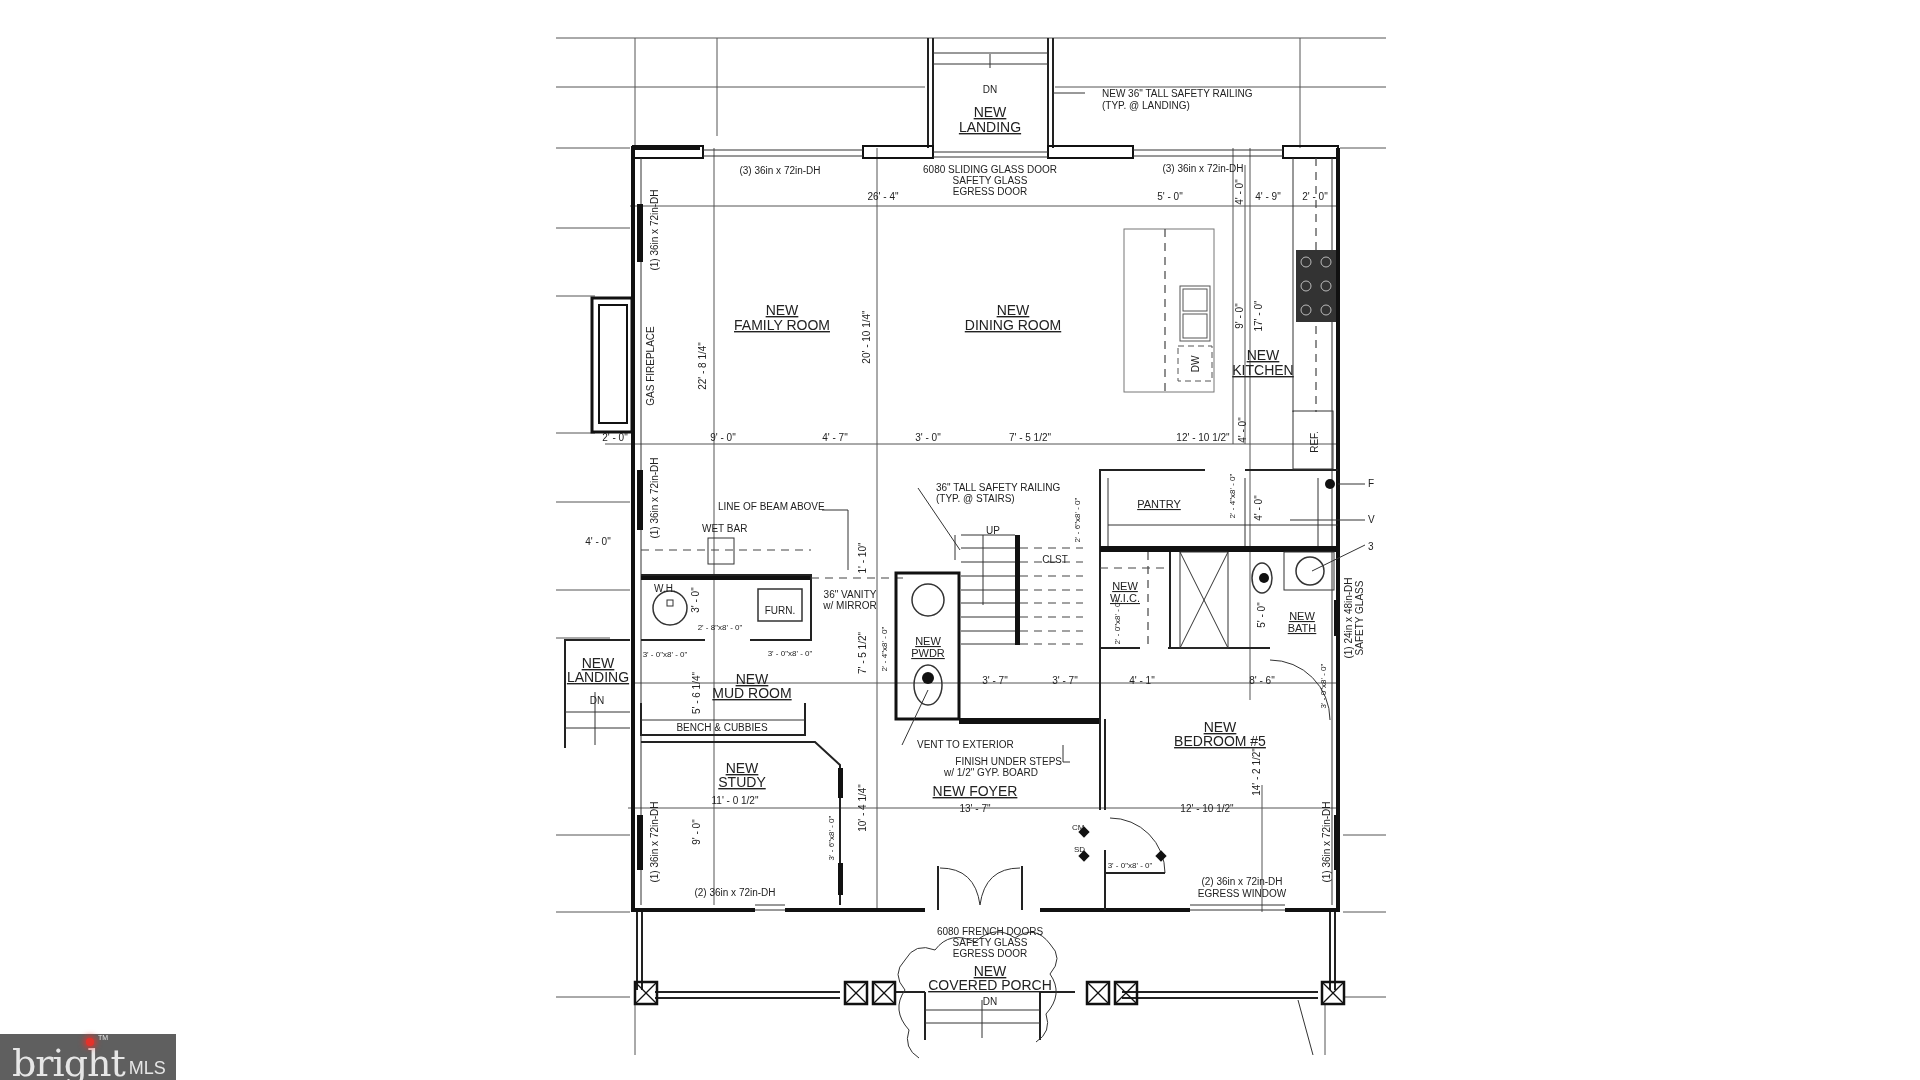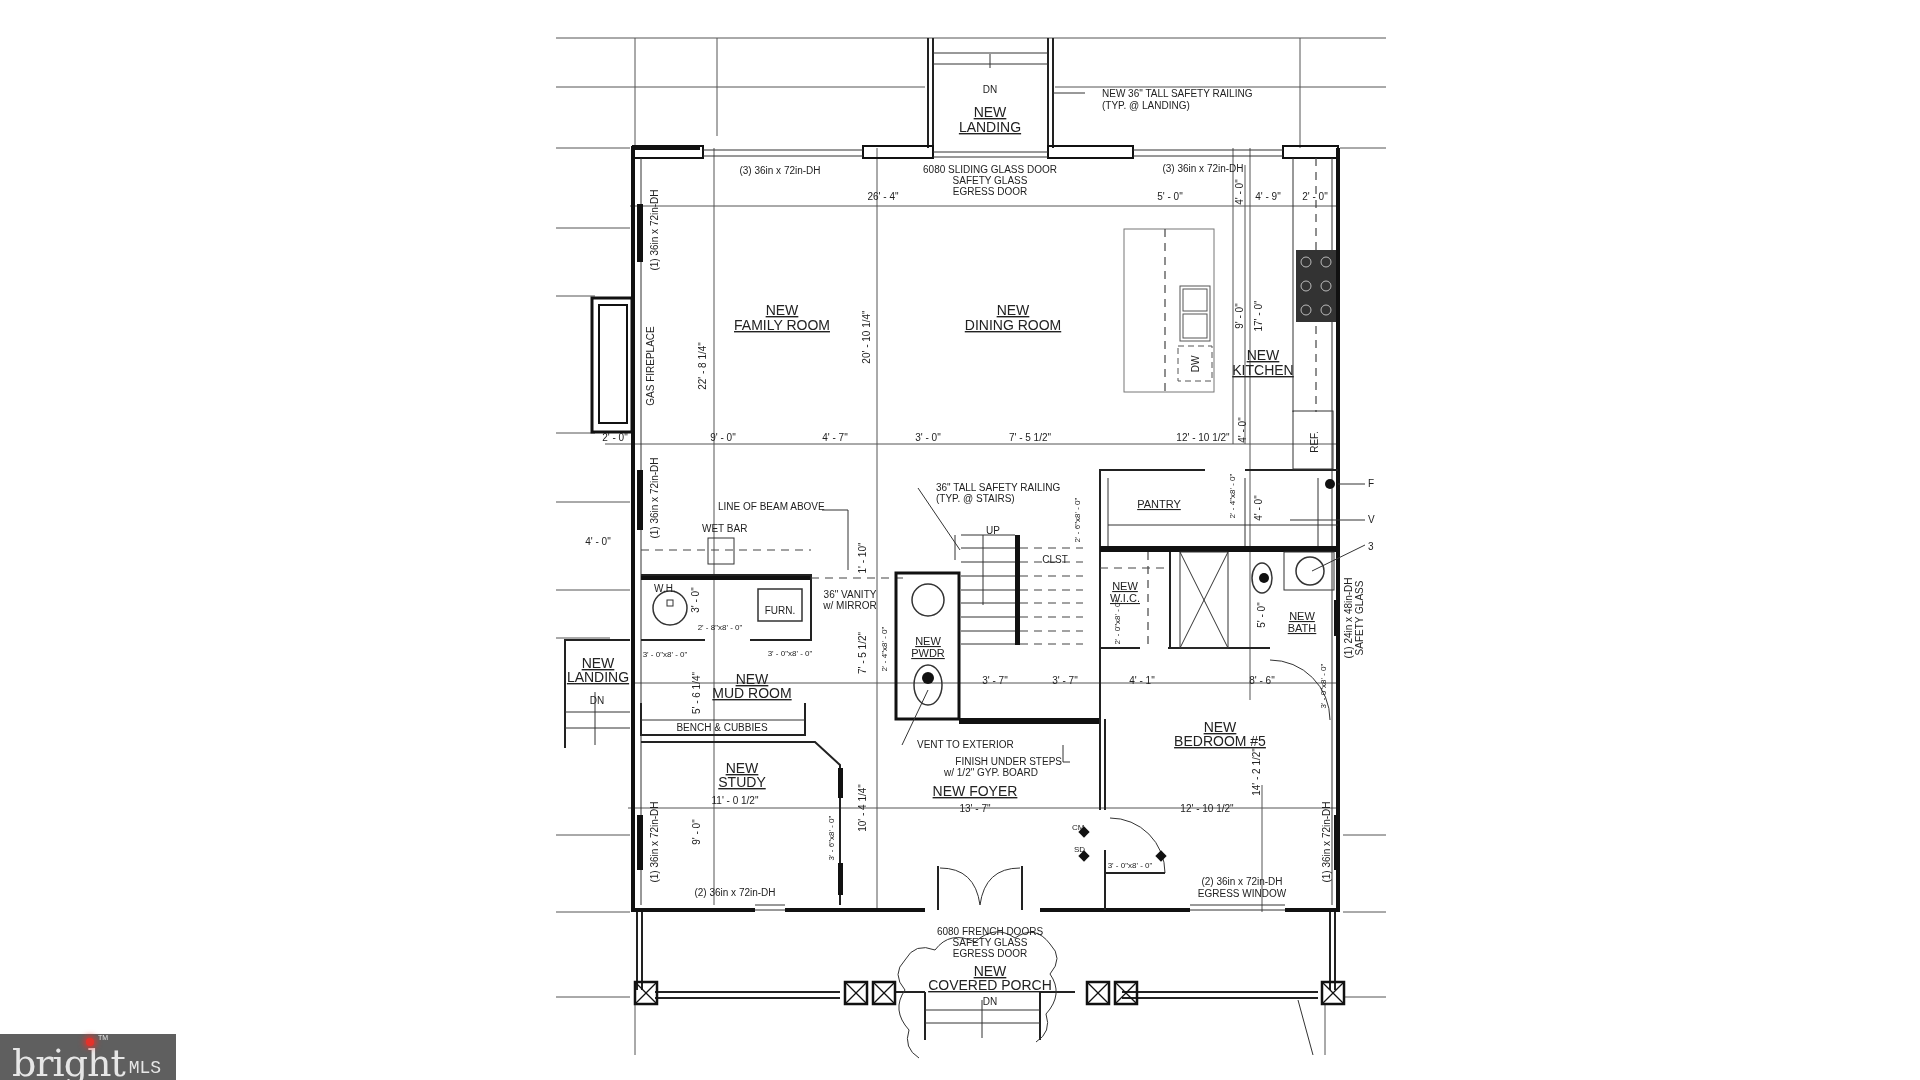--- a/index.html
+++ b/index.html
@@ -14,21 +14,21 @@
     .line { stroke: #333; stroke-width: 1; fill: none; }
     .grid { stroke: #555; stroke-width: 1; fill: none; }
     .dash { stroke: #444; stroke-width: 1.2; stroke-dasharray: 8 6; fill: none; }
     .thick { fill: #111; }
     .logo {
       position: absolute; left: 0; top: 1034px; width: 176px; height: 58px;
       background: #5f5f5f; display: flex; align-items: center; padding-left: 12px; box-sizing: border-box;
     }
     .logo-word { font-family: "DejaVu Serif", serif; font-size: 38px; color: #e6e6e6; letter-spacing: -1px; line-height: 1; position: relative; }
     .logo-spark { position: absolute; left: 86px; top: 4px; width: 8px; height: 8px; border-radius: 50%; background: #e4322b; box-shadow: 0 0 6px 2px #e4322b; }
-    .logo-mls { font-family: Liberation Mono, monospace; font-size: 18px; color: #e6e6e6; margin-left: 4px; margin-top: 10px; }
+    .logo-mls { font-family: Liberation Sans, sans-serif; font-size: 18px; color: #e6e6e6; margin-left: 4px; margin-top: 10px; }
     .logo-tm { font-size: 7px; color: #e6e6e6; position: absolute; left: 98px; top: 0px; }
   </style>
 </head>
 <body>
 
 <svg id="plan" viewBox="0 0 1920 1080" xmlns="http://www.w3.org/2000/svg">
 
   <g>
     <line class="grid" x1="556" y1="38" x2="1386" y2="38"></line>
     <line class="grid" x1="556" y1="87" x2="925" y2="87"></line>

